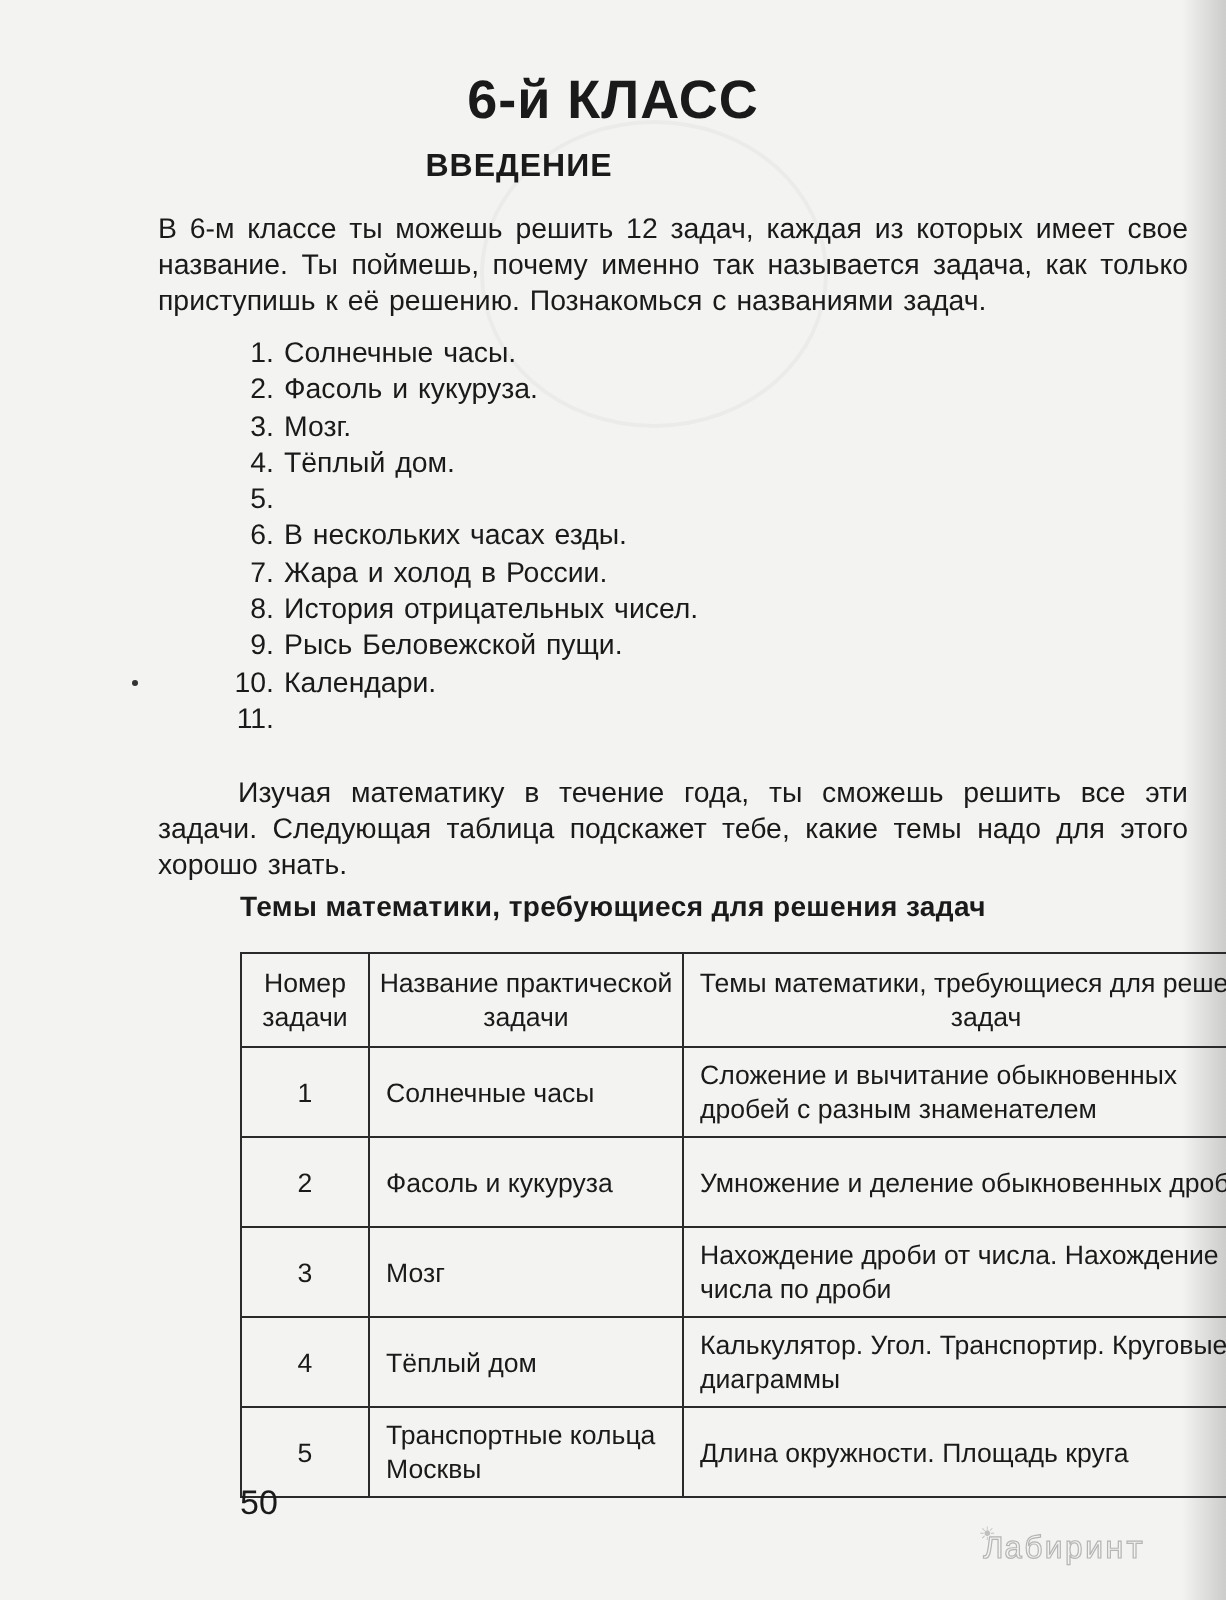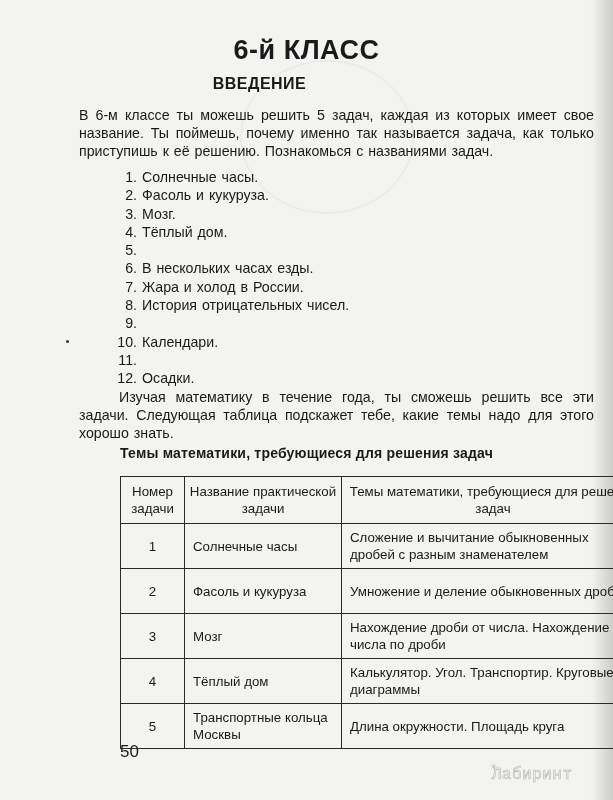--- a/index.html
+++ b/index.html
@@ -72,21 +72,21 @@
 </head>
 <body>
 
 <div class="ghost"></div>
 <div class="right-shadow"></div>
 <div class="dot" style="left:66px; top:340px;"></div>
 
 <div class="title">6-й КЛАСС</div>
 <div class="subtitle">ВВЕДЕНИЕ</div>
 
-<div class="para intro">В 6-м классе ты можешь решить 5 задач, каждая из которых имеет свое название. Ты поймешь, почему именно так называется задача, как только приступишь к её решению. Познакомься с названиями задач.</div>
+<div class="para intro">В 6-м классе ты можешь решить 12 задач, каждая из которых имеет свое название. Ты поймешь, почему именно так называется задача, как только приступишь к её решению. Познакомься с названиями задач.</div>
 
 <ol class="task-list">
   <li>
       <span class="num">1.</span>
       <span>Солнечные часы.</span>
     </li>
   <li>
       <span class="num">2.</span>
       <span>Фасоль и кукуруза.</span>
     </li>
@@ -108,31 +108,28 @@
   <li>
       <span class="num">7.</span>
       <span>Жара и холод в России.</span>
     </li>
   <li>
       <span class="num">8.</span>
       <span>История отрицательных чисел.</span>
     </li>
   <li>
       <span class="num">9.</span>
+      <span>Рысь Беловежской пущи.</span>
     </li>
   <li>
       <span class="num">10.</span>
       <span>Календари.</span>
     </li>
   <li>
       <span class="num">11.</span>
-    </li>
-  <li>
-      <span class="num">12.</span>
-      <span>Осадки.</span>
     </li>
 </ol>
 
 <div class="para outro">Изучая математику в течение года, ты сможешь решить все эти задачи. Следующая таблица подскажет тебе, какие темы надо для этого хорошо знать.</div>
 
 <div class="table-caption">Темы математики, требующиеся для решения задач</div>
 
 <table class="tasks">
   <thead>
     <tr>

